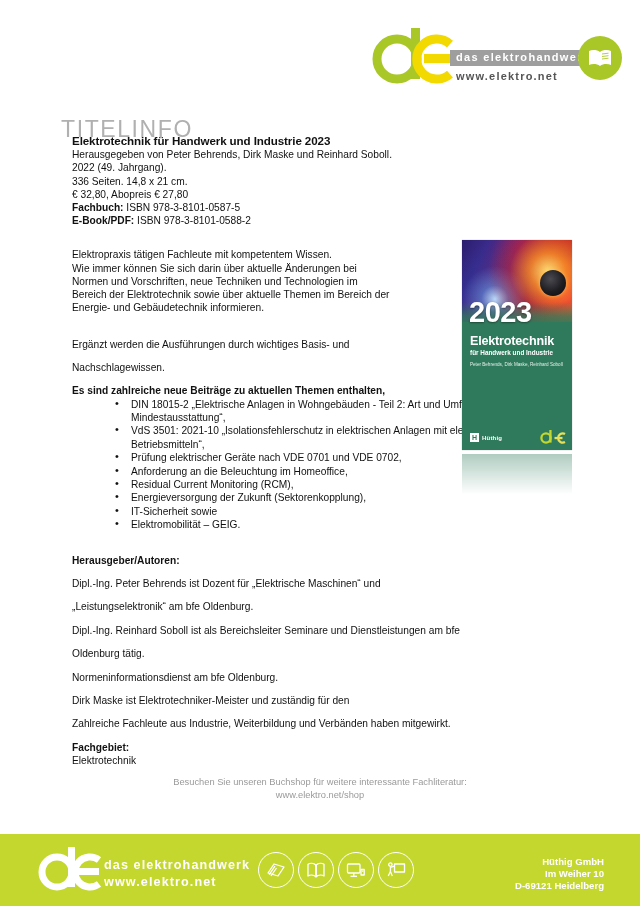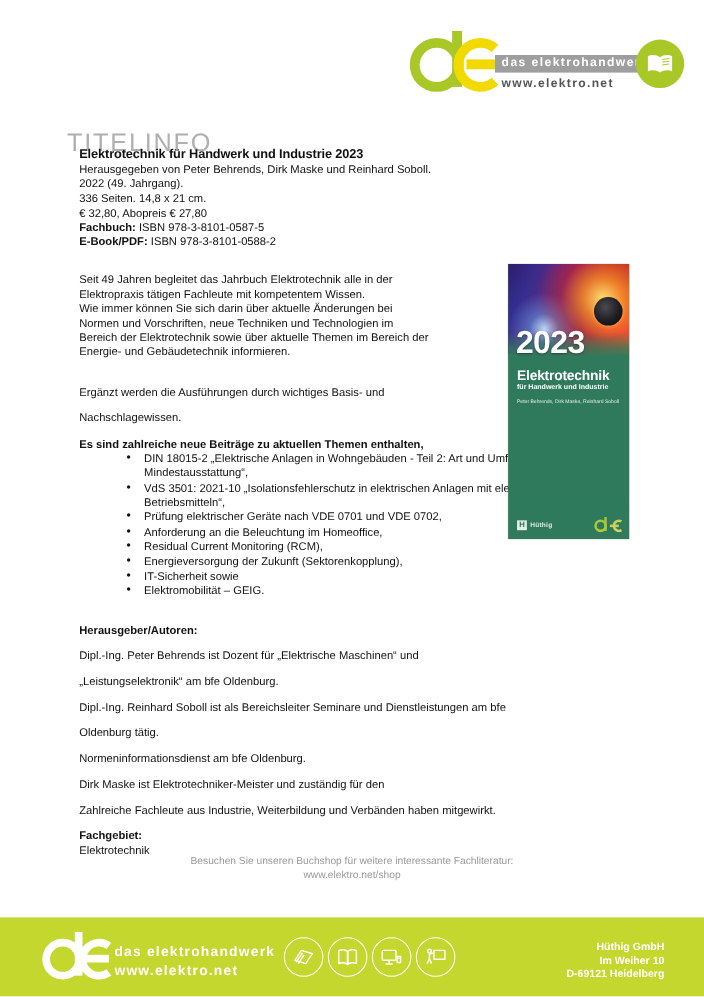--- a/index.html
+++ b/index.html
@@ -163,21 +163,21 @@
     position: absolute;
     left: 462px;
     top: 122px;
     width: 110px;
     height: 258px;
   }
   .cover {
     position: absolute;
     left: 0; top: 0;
     width: 110px;
-    height: 250px;
+    height: 210px;
     background: #2f7a5c;
     overflow: hidden;
     box-shadow: 0 0 1px rgba(0,0,0,0.35);
   }
   .cover-art {
     position: absolute;
     left: 0; top: 0;
     width: 110px;
     height: 82px;
     background:
@@ -383,21 +383,20 @@
 
     <div class="doc-title">Elektrotechnik für Handwerk und Industrie 2023</div>
     <div class="meta-line">Herausgegeben von Peter Behrends, Dirk Maske und Reinhard Soboll.</div>
     <div class="meta-line">2022 (49. Jahrgang).</div>
     <div class="meta-line">336 Seiten. 14,8 x 21 cm.</div>
     <div class="meta-line">€ 32,80, Abopreis € 27,80</div>
     <div class="meta-line"><b>Fachbuch:</b><span> ISBN 978-3-8101-0587-5</span></div>
     <div class="meta-line"><b>E-Book/PDF:</b><span> ISBN 978-3-8101-0588-2</span></div>
 
     <div class="para">
-      <p>Seit 49 Jahren begleitet das Jahrbuch Elektrotechnik alle in der</p>
       <p>Elektropraxis tätigen Fachleute mit kompetentem Wissen.</p>
       <p>Wie immer können Sie sich darin über aktuelle Änderungen bei</p>
       <p>Normen und Vorschriften, neue Techniken und Technologien im</p>
       <p>Bereich der Elektrotechnik sowie über aktuelle Themen im Bereich der</p>
       <p>Energie- und Gebäudetechnik informieren.</p>
     </div>
 
     <div class="para-gap"></div>
 
     <div>

